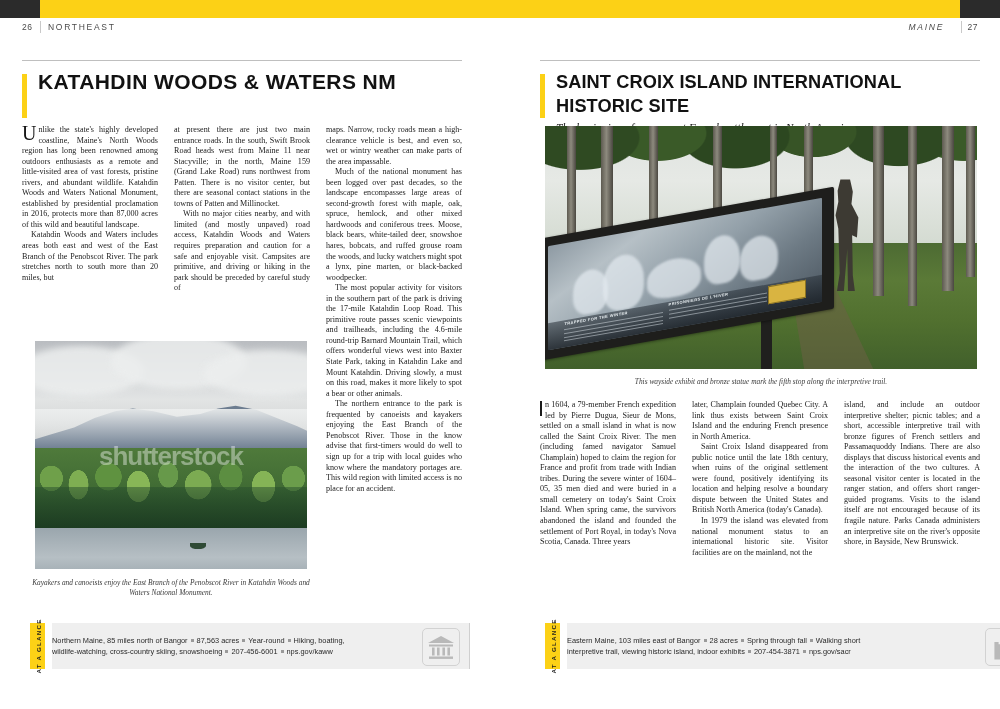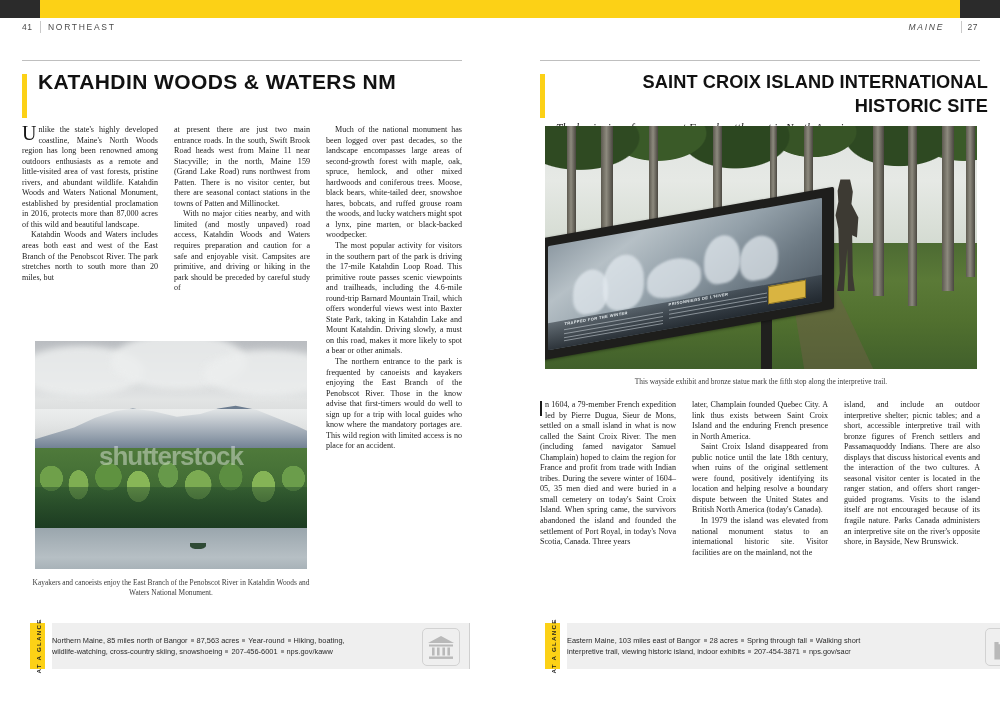--- a/index.html
+++ b/index.html
@@ -20,40 +20,40 @@
   
   .leaf{position:absolute;top:0;width:470px;height:709px;}
   .leaf.left{left:22px;}
   .leaf.right{left:540px;}
 
   .titlerule{position:absolute;top:60px;left:0;width:440px;height:1px;background:#bfbfbf;}
   .titlewrap{position:absolute;top:70px;left:0;width:448px;}
   .titlebar{position:absolute;left:0;top:4px;width:5px;height:44px;background:#fcd116;}
   h1.sec-title{margin:0 0 0 16px;font-size:21px;line-height:24px;letter-spacing:.4px;
     font-weight:600;color:#121212;font-family:"Liberation Sans",sans-serif;}
-  h1.sec-title.small{font-size:18.2px;letter-spacing:.1px;text-align:right;}
+  h1.sec-title.small{font-size:18.2px;letter-spacing:.1px;}
   .sec-sub{margin:4px 0 0 16px;font-size:11.5px;font-style:italic;color:#1a1a1a;
     font-family:"Liberation Serif",serif;}
 
   
   .colwrap{position:absolute;left:0;width:440px;}
   .col{position:absolute;top:0;width:136px;font-family:"Liberation Serif",serif;
        font-size:8.1px;line-height:10.55px;color:#1b1b1b;text-align:justify;
        -webkit-hyphens:none;hyphens:none;}
   .col p{margin:0;text-indent:9px;}
   .col p.first{text-indent:0;}
   .col.c1{left:0;} .col.c2{left:152px;} .col.c3{left:304px;}
 
   .dropcap{float:left;font-size:20px;line-height:15px;padding:1px 2px 0 0;
            font-family:"Liberation Serif",serif;color:#111;font-weight:400;}
   .vbar{float:left;width:2px;height:15px;background:#1b1b1b;margin:1px 3px 0 0;}
 
   
   .photo{position:absolute;overflow:hidden;background:#d946ef;}
-  .caption{position:absolute;font-family:"Liberation Serif",serif;
+  .caption{position:absolute;font-family:"Liberation Serif",serif;font-style:italic;
     font-size:7.4px;line-height:9.6px;color:#3b3b3b;text-align:center;}
 
   
   .skyA{position:absolute;left:0;top:0;width:100%;height:47%;
     background:linear-gradient(180deg,#b9bcc0 0%,#cfd2d4 26%,#e2e4e4 55%,#d6d8d8 78%,#c8cbcb 100%);}
   .cloudA{position:absolute;border-radius:50%;background:#eceeee;opacity:.85;filter:blur(3px);}
   .mtnA{position:absolute;left:-4%;top:26%;width:108%;height:30%;background:#6d7d90;
     clip-path:polygon(0% 100%,0% 62%,9% 50%,17% 40%,24% 26%,31% 16%,37% 12%,44% 16%,52% 24%,
       60% 20%,66% 12%,72% 8%,79% 14%,86% 26%,93% 38%,100% 52%,100% 100%);}
   .mtnA2{position:absolute;left:-4%;top:32%;width:108%;height:26%;background:#7d8b9c;opacity:.75;
@@ -131,21 +131,21 @@
 </style>
 </head>
 <body>
 
 <div class="page">
 
   <div class="topband">
     <div class="fill"></div>
   </div>
 
-  <div class="folio" style="left:22px;">41</div>
+  <div class="folio" style="left:22px;">26</div>
   <div class="rh-rule" style="left:40px;"></div>
   <div class="runhead" style="left:48px;">NORTHEAST</div>
 
   <div class="runhead" style="right:56px;font-style:italic;">MAINE</div>
   <div class="rh-rule" style="right:38px;"></div>
   <div class="folio" style="right:22px;">27</div>
 
   <div class="leaf left">
 
     <div class="titlerule"></div>
@@ -157,20 +157,21 @@
     <div class="colwrap" style="top:125px;height:480px;">
       <div class="col c1" id="L-c1">
           <p class="first"><span class="dropcap">U</span>nlike the state's highly developed coastline, Maine's North Woods region has long been renowned among outdoors enthusiasts as a remote and little-visited area of vast forests, pristine rivers, and abundant wildlife. Katahdin Woods and Waters National Monument, established by presidential proclamation in 2016, protects more than 87,000 acres of this wild and beautiful landscape.</p>
           <p>Katahdin Woods and Waters includes areas both east and west of the East Branch of the Penobscot River. The park stretches north to south more than 20 miles, but</p>
         </div>
       <div class="col c2" id="L-c2">
           <p class="first">at present there are just two main entrance roads. In the south, Swift Brook Road heads west from Maine 11 near Stacyville; in the north, Maine 159 (Grand Lake Road) runs northwest from Patten. There is no visitor center, but there are seasonal contact stations in the towns of Patten and Millinocket.</p>
           <p>With no major cities nearby, and with limited (and mostly unpaved) road access, Katahdin Woods and Waters requires preparation and caution for a safe and enjoyable visit. Campsites are primitive, and driving or hiking in the park should be preceded by careful study of</p>
         </div>
       <div class="col c3" id="L-c3">
+          <p class="first">maps. Narrow, rocky roads mean a high-clearance vehicle is best, and even so, wet or wintry weather can make parts of the area impassable.</p>
           <p>Much of the national monument has been logged over past decades, so the landscape encompasses large areas of second-growth forest with maple, oak, spruce, hemlock, and other mixed hardwoods and coniferous trees. Moose, black bears, white-tailed deer, snowshoe hares, bobcats, and ruffed grouse roam the woods, and lucky watchers might spot a lynx, pine marten, or black-backed woodpecker.</p>
           <p>The most popular activity for visitors in the southern part of the park is driving the 17-mile Katahdin Loop Road. This primitive route passes scenic viewpoints and trailheads, including the 4.6-mile round-trip Barnard Mountain Trail, which offers wonderful views west into Baxter State Park, taking in Katahdin Lake and Mount Katahdin. Driving slowly, a must on this road, makes it more likely to spot a bear or other animals.</p>
           <p>The northern entrance to the park is frequented by canoeists and kayakers enjoying the East Branch of the Penobscot River. Those in the know advise that first-timers would do well to sign up for a trip with local guides who know where the mandatory portages are. This wild region with limited access is no place for an accident.</p>
         </div>
     </div>
 
     <div class="photo" style="left:13px;top:341px;width:272px;height:228px;">
       <div class="skyA"></div>
       <div class="cloudA" style="left:-6%;top:2%;width:46%;height:22%;"></div>
       <div class="cloudA" style="left:28%;top:-3%;width:50%;height:24%;"></div>

